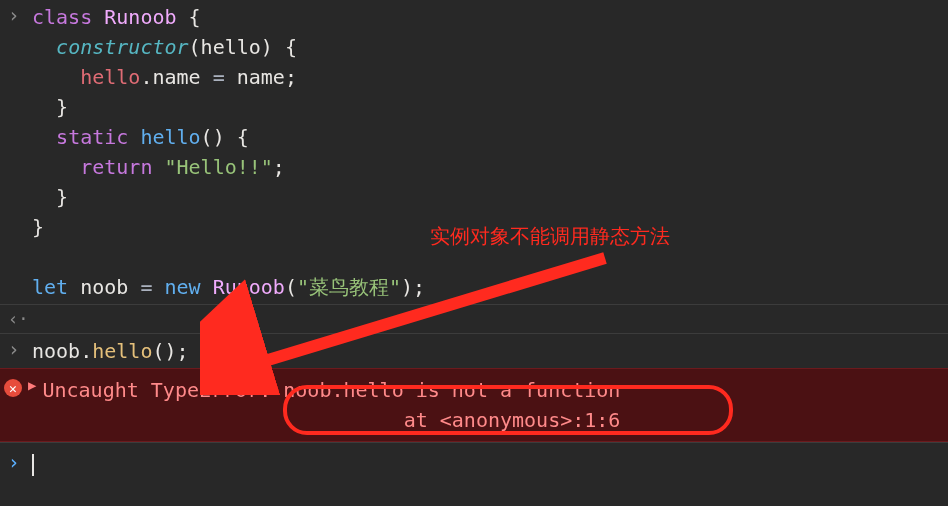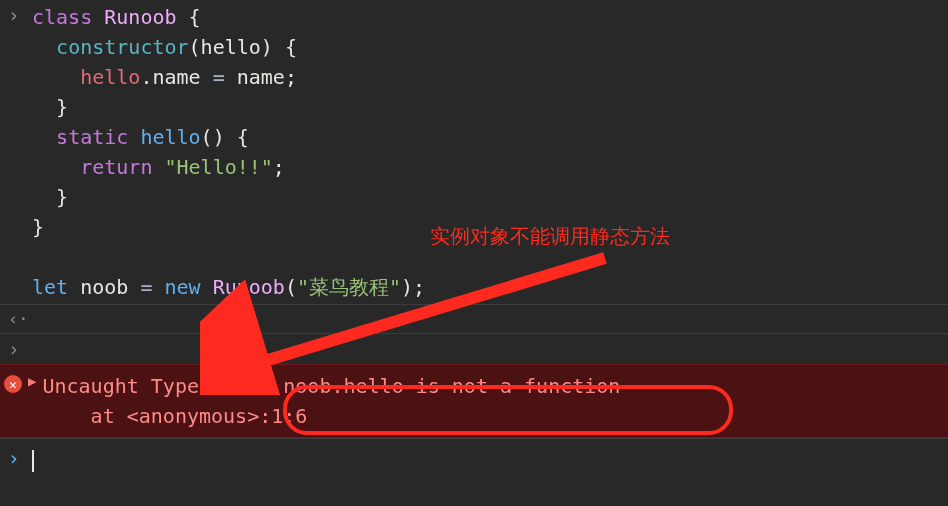--- a/index.html
+++ b/index.html
@@ -30,21 +30,21 @@
       color: #5bb0ff;
     }
     .code-content {
       flex: 1;
       white-space: pre;
       line-height: 1.5;
     }
     .tok-keyword { color: #c678dd; }
     .tok-varkey { color: #61afef; }
     .tok-class { color: #f0abfc; }
-    .tok-fn { color: #56b6c2; }
+    .tok-fn { color: #56b6c2; font-style: italic; }
     .tok-fnname { color: #61afef; }
     .tok-op { color: #abb2bf; }
     .tok-string { color: #98c379; }
     .tok-plain { color: #e8e6e3; }
     .tok-this { color: #e06c75; }
     .tok-new { color: #61afef; margin-top: 8px; }
     .tok-static { color: #c678dd; }
     .tok-callname { color: #e5c07b; }
 
     .output-row {
@@ -88,20 +88,21 @@
     .error-expand {
       color: #ff7b7b;
       margin-right: 6px;
       margin-top: 2px;
       font-size: 14px;
     }
     .error-text {
       white-space: pre;
       line-height: 1.5;
       color: #ff8a8a;
+      text-align: right;
     }
 
     .cursor {
       display: inline-block;
       width: 2px;
       height: 22px;
       background: #e8e6e3;
       vertical-align: middle;
       margin-bottom: 2px;
     }
@@ -157,20 +158,21 @@
 
 <span class="tok-varkey">let</span> <span class="tok-plain">noob</span><span class="tok-op"> = </span><span class="tok-new">new</span> <span class="tok-class">Runoob</span><span class="tok-plain">(</span><span class="tok-string">"菜鸟教程"</span><span class="tok-plain">);</span></div>
 </div>
 
 <div class="output-row">
   <div class="output-marker">‹·</div>
 </div>
 
 <div class="row">
   <div class="prompt-marker">›</div>
+  <div class="code-content"><span class="tok-plain">noob</span><span class="tok-plain">.</span><span class="tok-callname">hello</span><span class="tok-plain">();</span></div>
 </div>
 
 <div class="error-block">
   <div class="error-icon">✕</div>
   <div class="error-expand">▶</div>
   <div class="error-text"><span>Uncaught TypeError: noob.hello is not a function</span>
 <span>    at &lt;anonymous&gt;:1:6</span></div>
 </div>
 
 <div class="row last-row">

